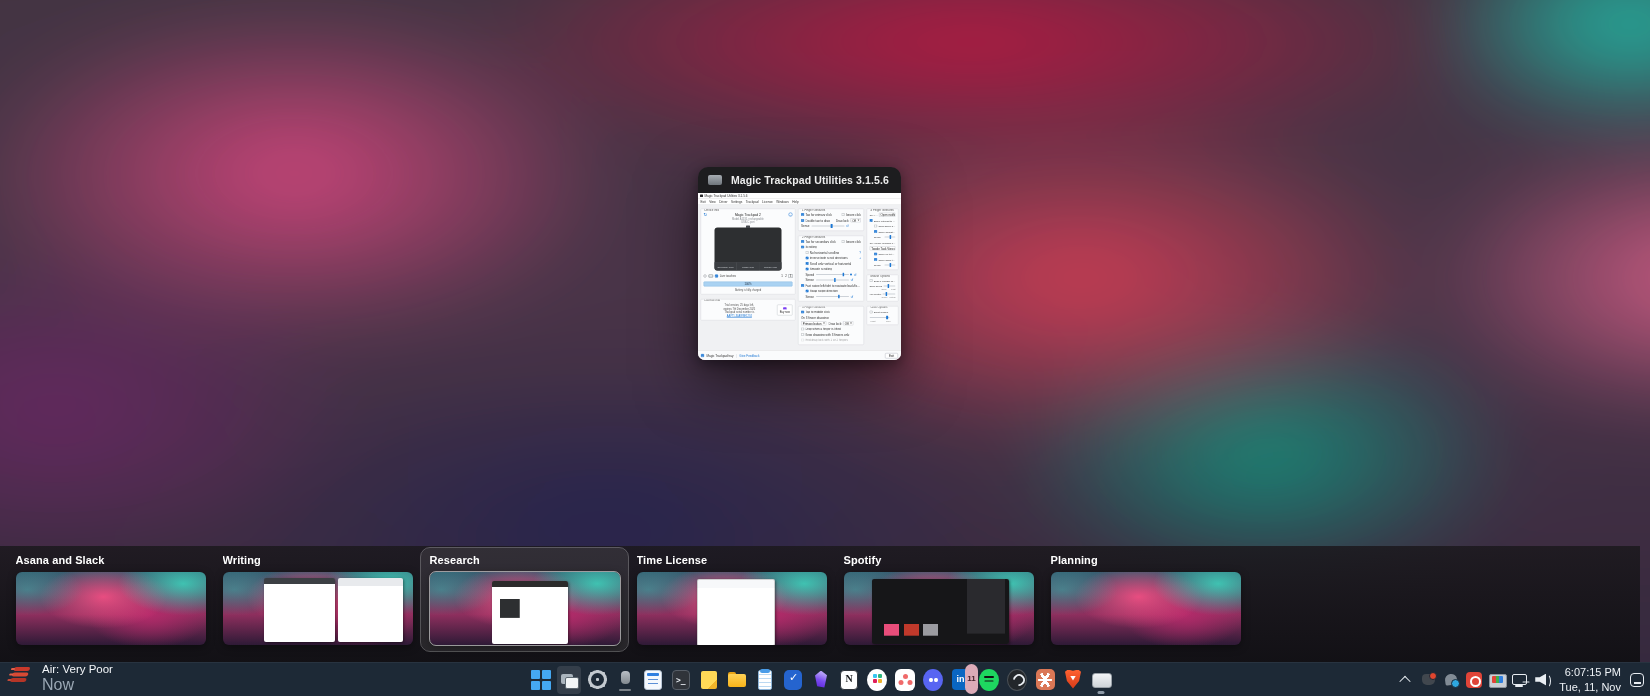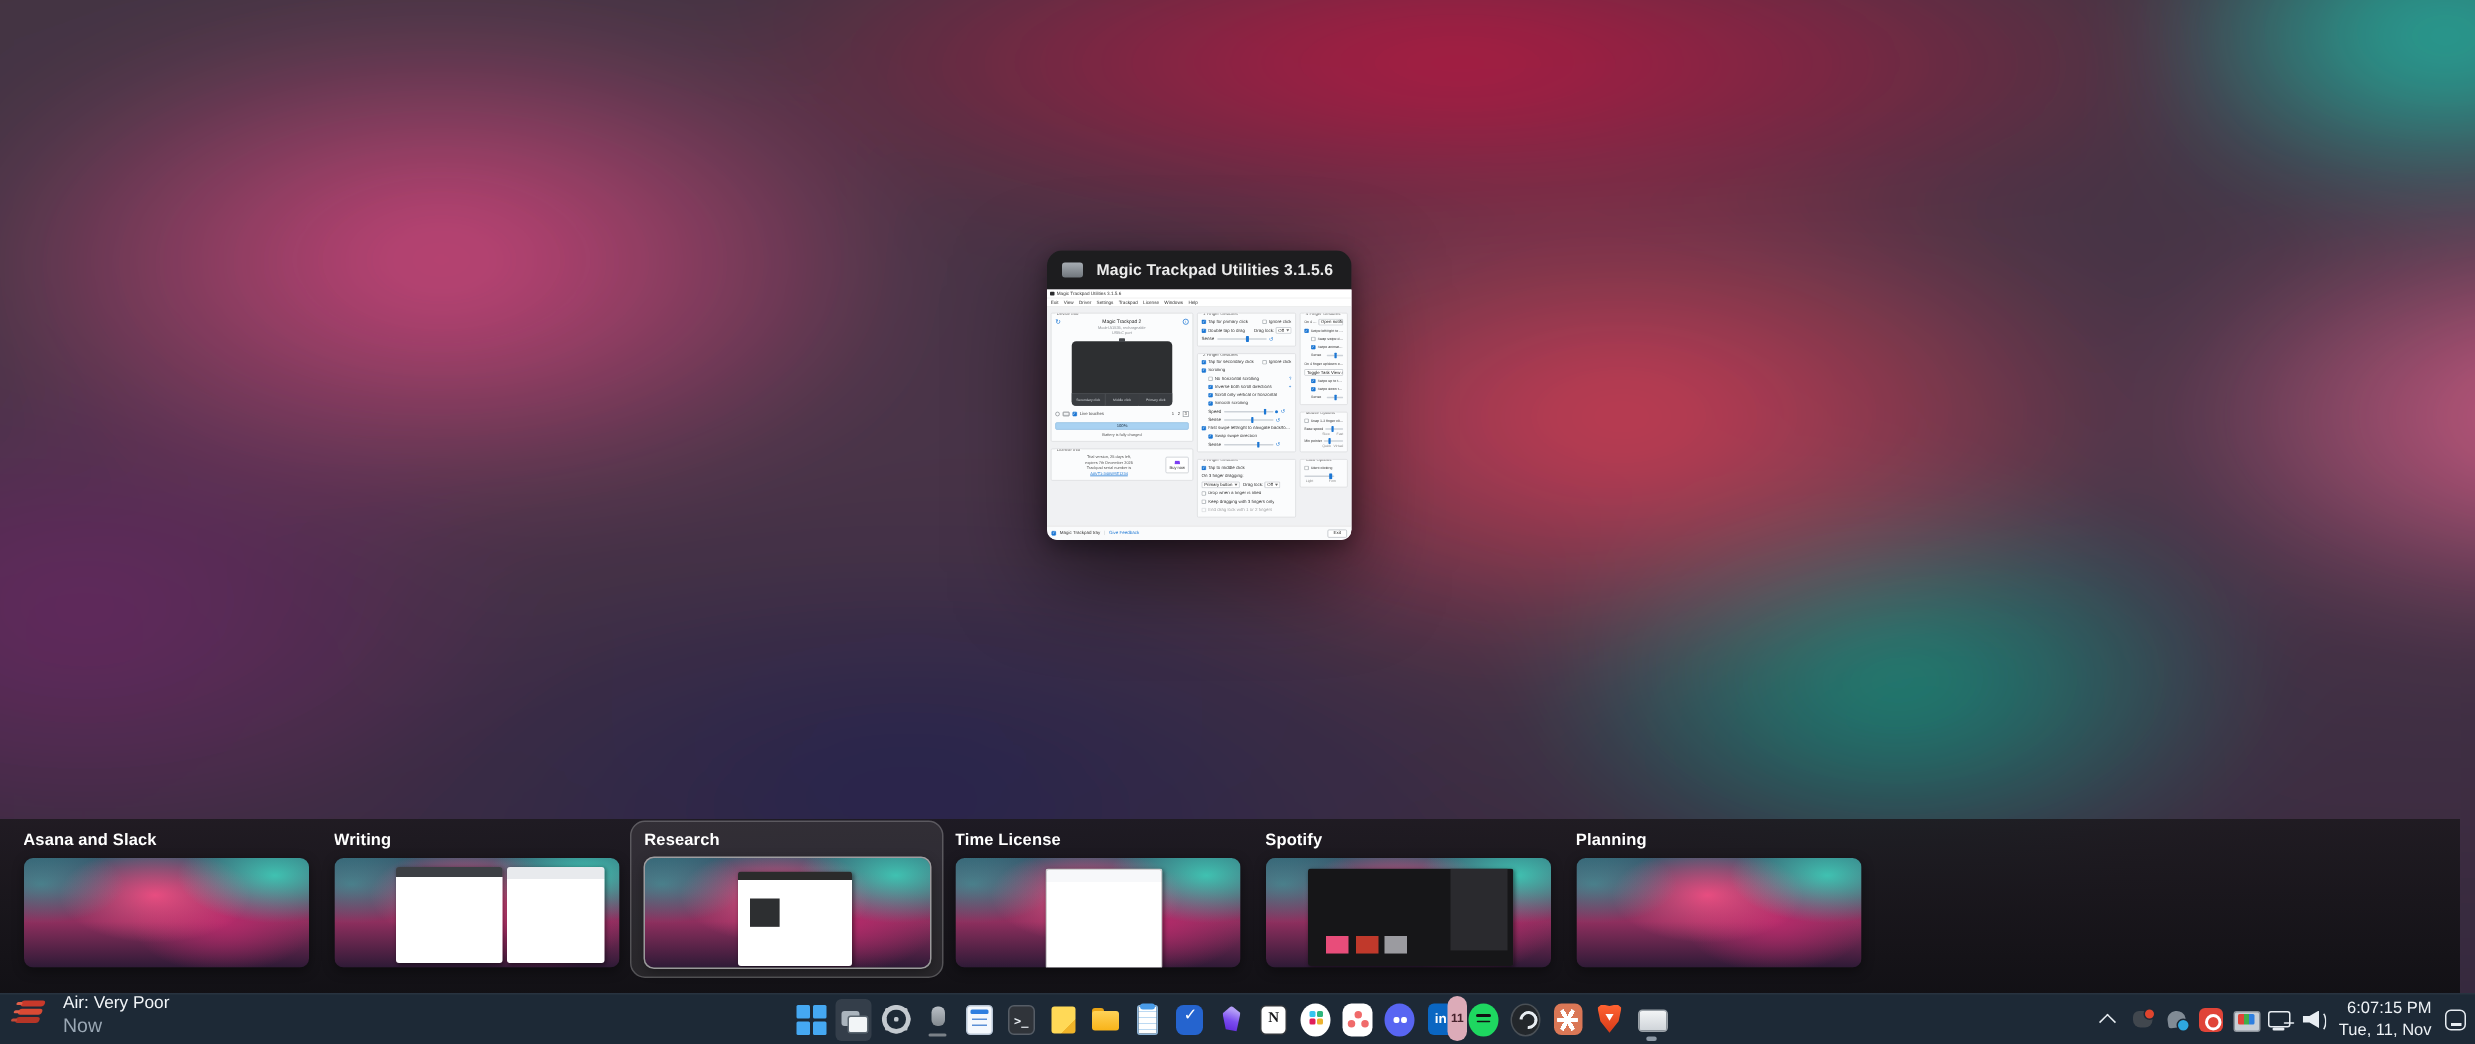--- a/index.html
+++ b/index.html
@@ -172,21 +172,21 @@
     border-top:1px solid rgba(255,255,255,.05); }
   .weather { position:absolute; left:10px; top:0; bottom:0; display:flex; gap:8px; }
   .air-icon { width:24px; height:24px; position:relative; flex:0 0 auto; }
   .air-icon::before { content:""; position:absolute; left:4px; top:4px; width:16px; height:3.5px;
     background:#c8392b; border-radius:2px; transform:skewX(-18deg);
     box-shadow:0 5.5px 0 #d84a34, 0 11px 0 #b53527; }
   .air-icon::after { content:""; position:absolute; left:1px; top:5px; width:4px; height:2px;
     background:#e2604a; border-radius:1px; transform:skewX(-18deg);
     box-shadow:0 5.5px 0 #e2604a, 0 11px 0 #c34a38; }
   .w1 { display:block; font-size:11.5px; color:#f2f5f8; }
-  .w2 { display:block; font-size:13px; color:#9aa7b4; margin-top:1px; }
+  .w2 { display:block; font-size:16px; color:#9aa7b4; margin-top:1px; }
 
   .tb-center { position:absolute; left:529px; top:0; bottom:0; display:flex; align-items:center; gap:4px; }
   .tb-icon { width:24px; height:28px; position:relative; border-radius:4px; display:flex;
     align-items:center; justify-content:center; flex:0 0 auto; }
   .tb-icon.hovered { background:rgba(255,255,255,.1); }
   .badge { position:absolute; top:-2px; right:-5px; min-width:13px; height:30px; border-radius:7px;
     background:#dcabb8; color:#46222c; font-size:8px; font-weight:700; display:flex; align-items:center;
     justify-content:center; padding:0 2px; z-index:2; }
   .run-dash { position:absolute; bottom:0px; left:50%; transform:translateX(-50%);
     width:7px; height:2.5px; border-radius:2px; background:#8d99a6; }

